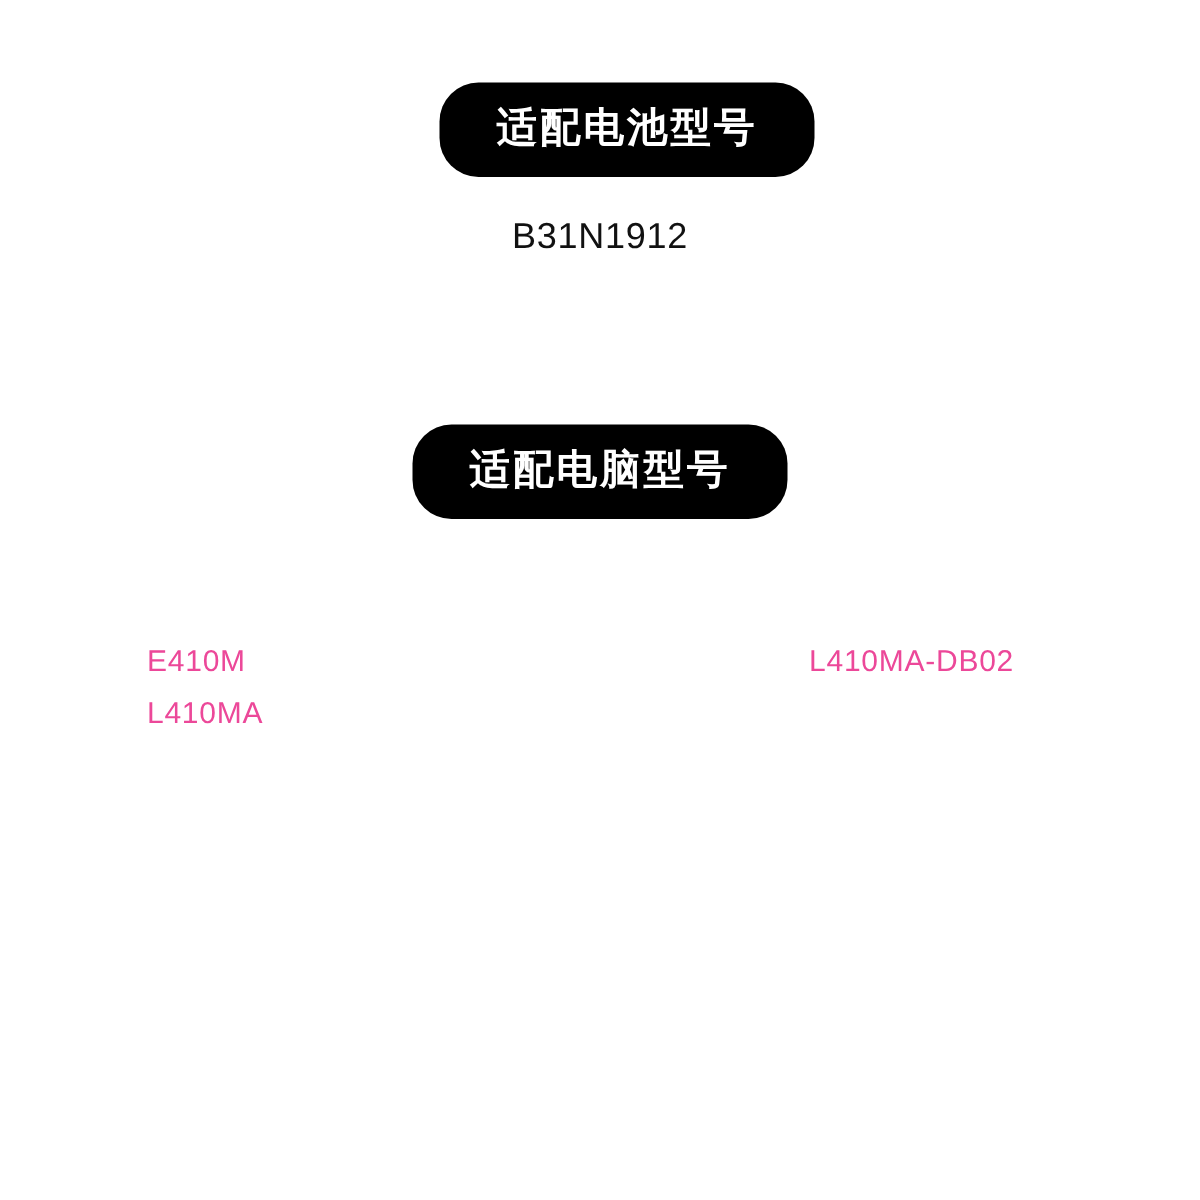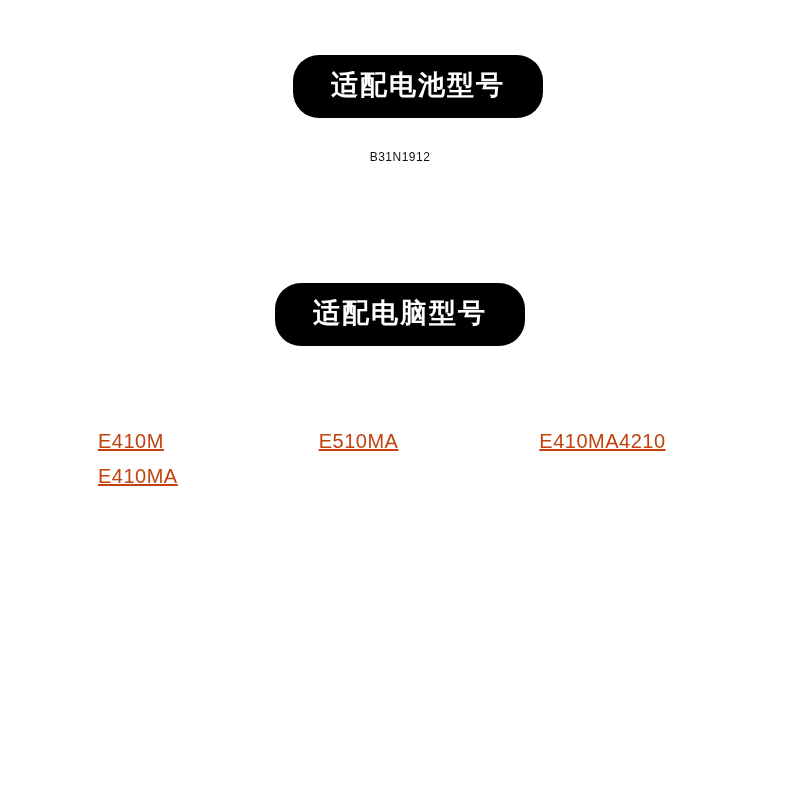--- a/index.html
+++ b/index.html
@@ -41,43 +41,42 @@
 
   #battery-pill-row { margin-top: 55px; padding-left: 36px; }
   #laptop-pill-row  { margin-top: 108px; }
 
   
   .battery-list {
     margin-top: 22px;
     text-align: center;
   }
   .battery-list .model {
-    font-size: 12px;
+    font-size: 24px;
     line-height: 35px;
     color: #111111;
     letter-spacing: 0.5px;
   }
 
   
   .laptop-columns {
     margin-top: 78px;
     display: flex;
     padding-left: 98px;
     padding-right: 40px;
   }
   .laptop-col {
     width: 234px;
   }
   .laptop-col .model {
     font-size: 20px;
     line-height: 35px;
-    color: #c2410c;
+    color: #ec4899;
     letter-spacing: 0.5px;
     white-space: nowrap;
-    text-decoration: underline;
   }
 </style>
 </head>
 <body>
 
 <div class="page">
 
   <div class="pill-row" id="battery-pill-row">
     <div class="pill">适配电池型号</div>
   </div>
@@ -87,26 +86,25 @@
   </div>
 
   <div class="pill-row" id="laptop-pill-row">
     <div class="pill">适配电脑型号</div>
   </div>
 
   <div class="laptop-columns">
 
     <div class="laptop-col">
       <div class="model">E410M</div>
-      <div class="model">E410MA</div>
+      <div class="model">L410MA</div>
     </div>
 
     <div class="laptop-col">
-      <div class="model">E510MA</div>
     </div>
 
     <div class="laptop-col">
-      <div class="model">E410MA4210</div>
+      <div class="model">L410MA-DB02</div>
     </div>
 
   </div>
 
 </div>
 
 </body></html>

